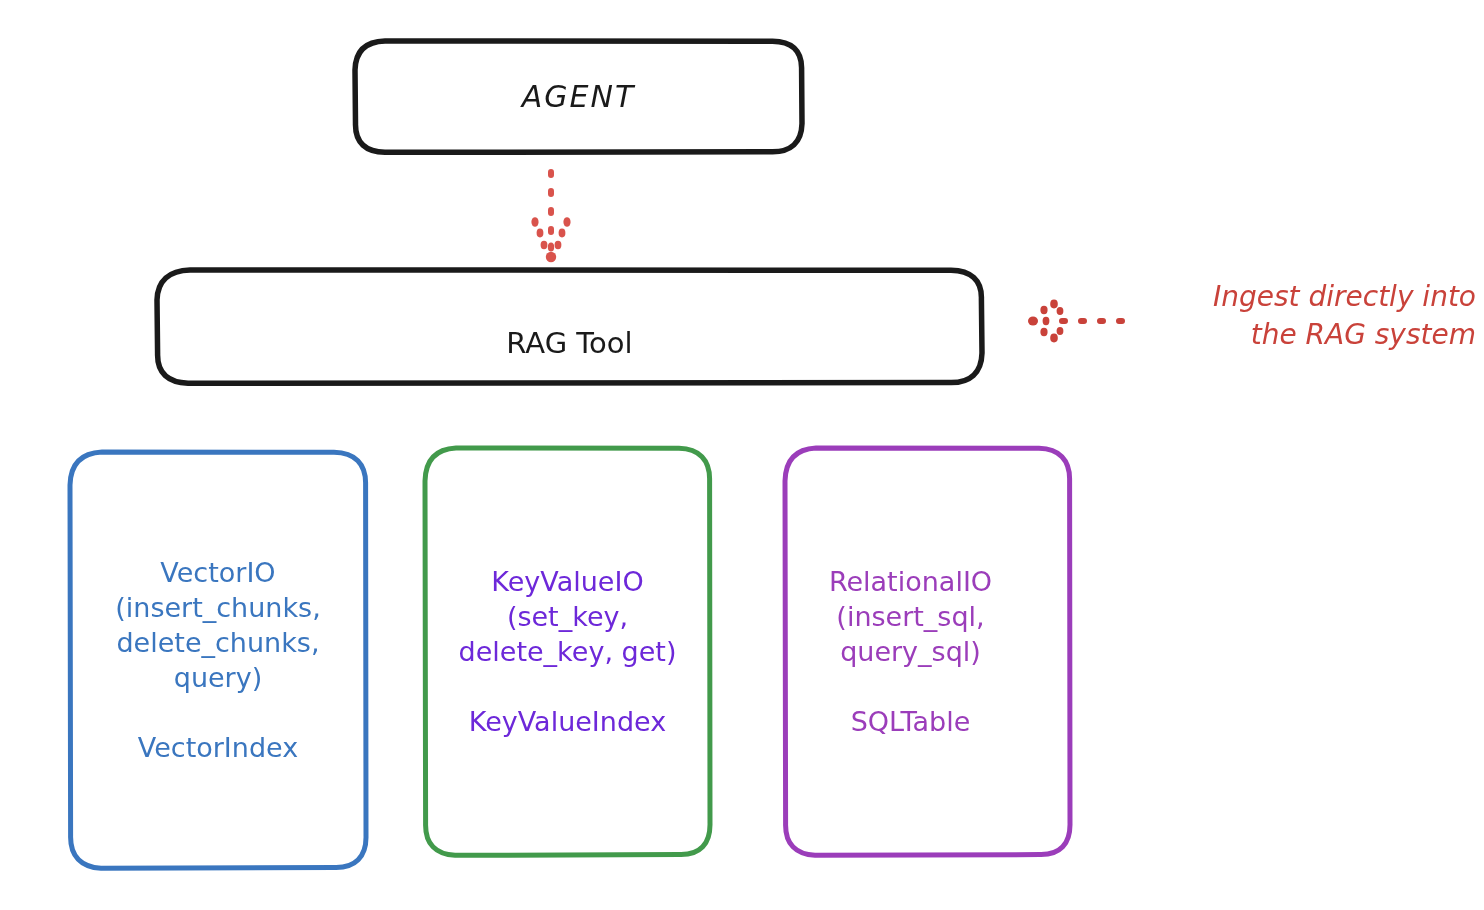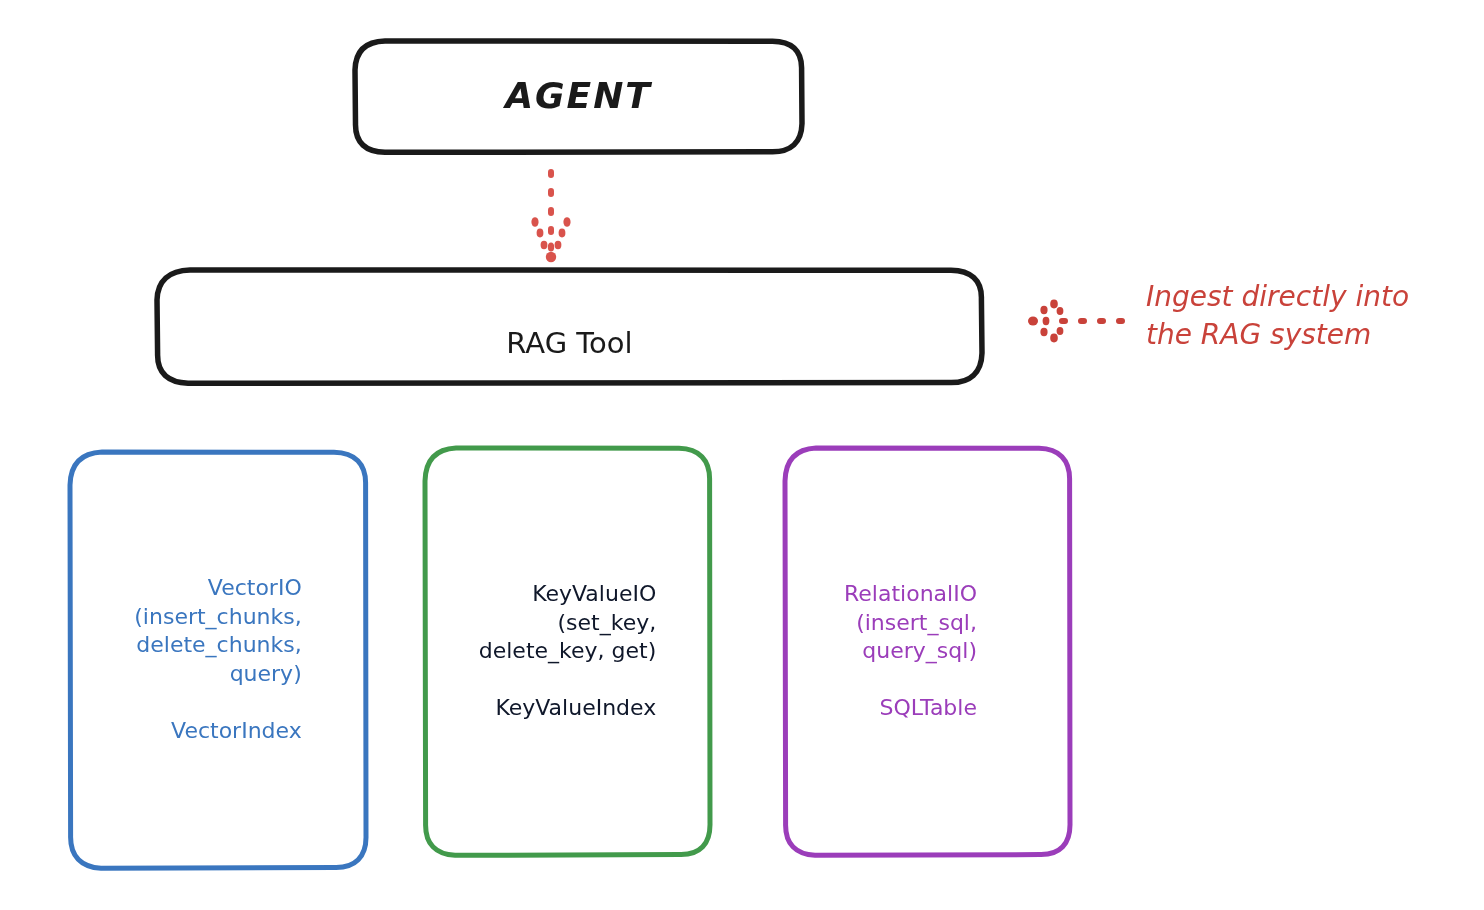--- a/index.html
+++ b/index.html
@@ -34,76 +34,75 @@
     white-space: pre-line;
     line-height: 1.30;
     pointer-events: none;
   }
   
   #agent-label {
     left: 355px;
     top: 41px;
     width: 447px;
     height: 111px;
-    font-size: 36px;
+    font-size: 30px;
     font-style: italic;
-    font-weight: 700;
+    font-weight: 400;
     letter-spacing: 2px;
     color: #1a1a1a;
     font-family: "DejaVu Sans", sans-serif;
   }
   #ragtool-label {
     left: 157px;
     top: 287px;
     width: 825px;
     height: 113px;
     font-size: 29px;
     color: #1a1a1a;
     font-family: "DejaVu Sans", sans-serif;
   }
   
   .provider-label {
-    font-size: 22px;
+    font-size: 27px;
     font-weight: 500;
     line-height: 1.30;
     font-family: "DejaVu Sans", sans-serif;
-    text-align: right;
   }
   #vectorio-label {
     left: 70px;
     top: 452px;
     width: 296px;
     height: 416px;
     color: #3a76bf;
   }
   #keyvalueio-label {
     left: 425px;
     top: 448px;
     width: 285px;
     height: 407px;
-    color: #0f172a;
+    color: #6d28d9;
   }
   #relationalio-label {
     left: 768px;
     top: 448px;
     width: 285px;
     height: 407px;
     color: #9b3dba;
   }
   
   #ingest-note {
     position: absolute;
     left: 1146px;
     top: 278px;
     width: 330px;
     font-size: 28px;
     font-style: italic;
     line-height: 1.35;
     color: #c9423a;
-    text-align: left;
+    text-align: right;
     white-space: pre-line;
     font-family: "DejaVu Sans", sans-serif;
   }
 </style>
 </head>
 <body>
 
 <div id="canvas">
 
   <svg class="svg-layer" viewBox="0 0 1484 910" xmlns="http://www.w3.org/2000/svg">

